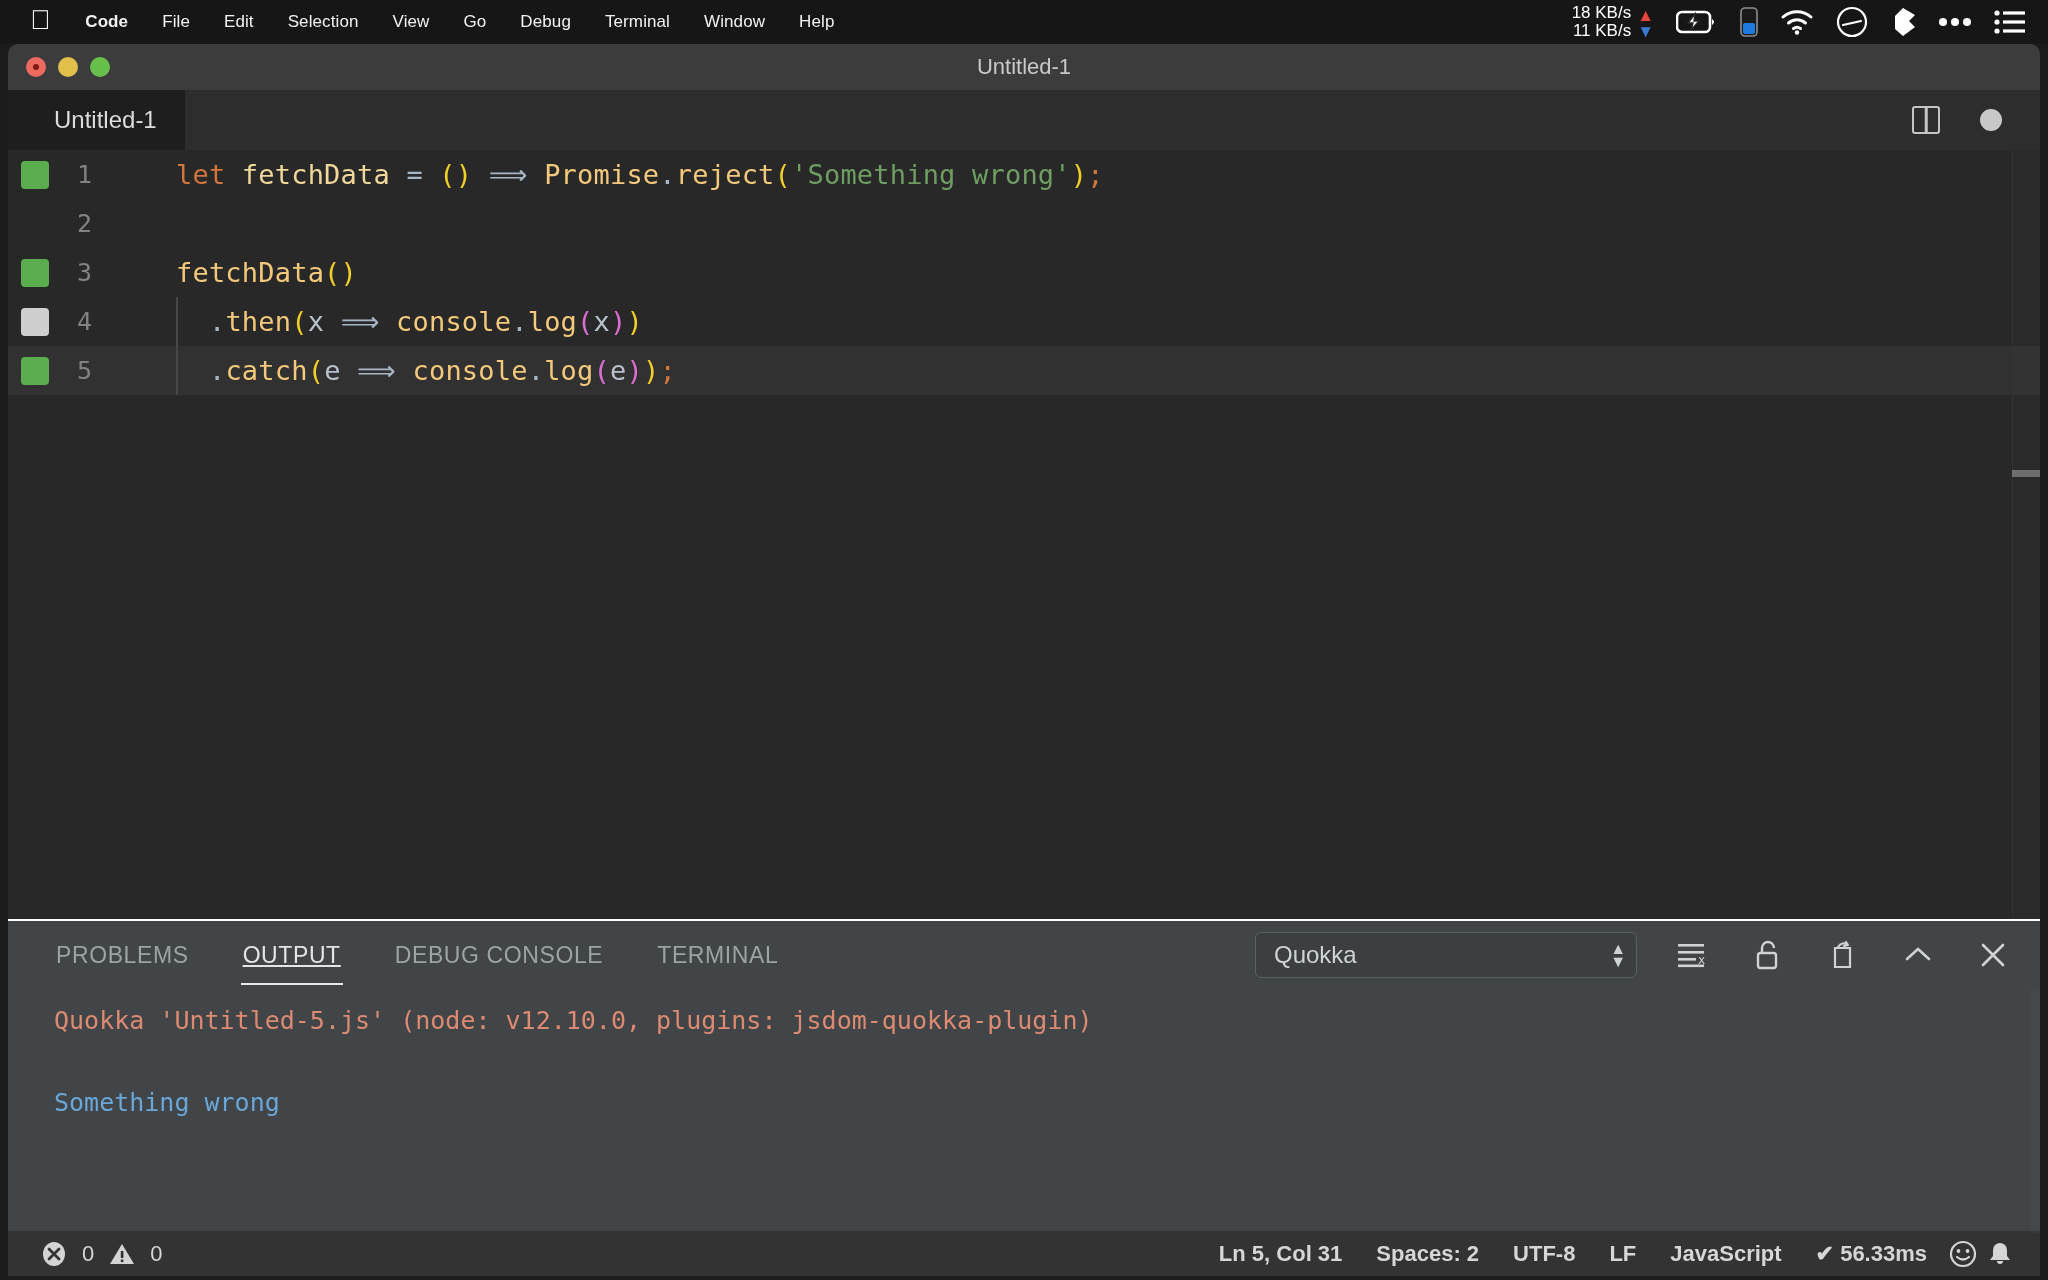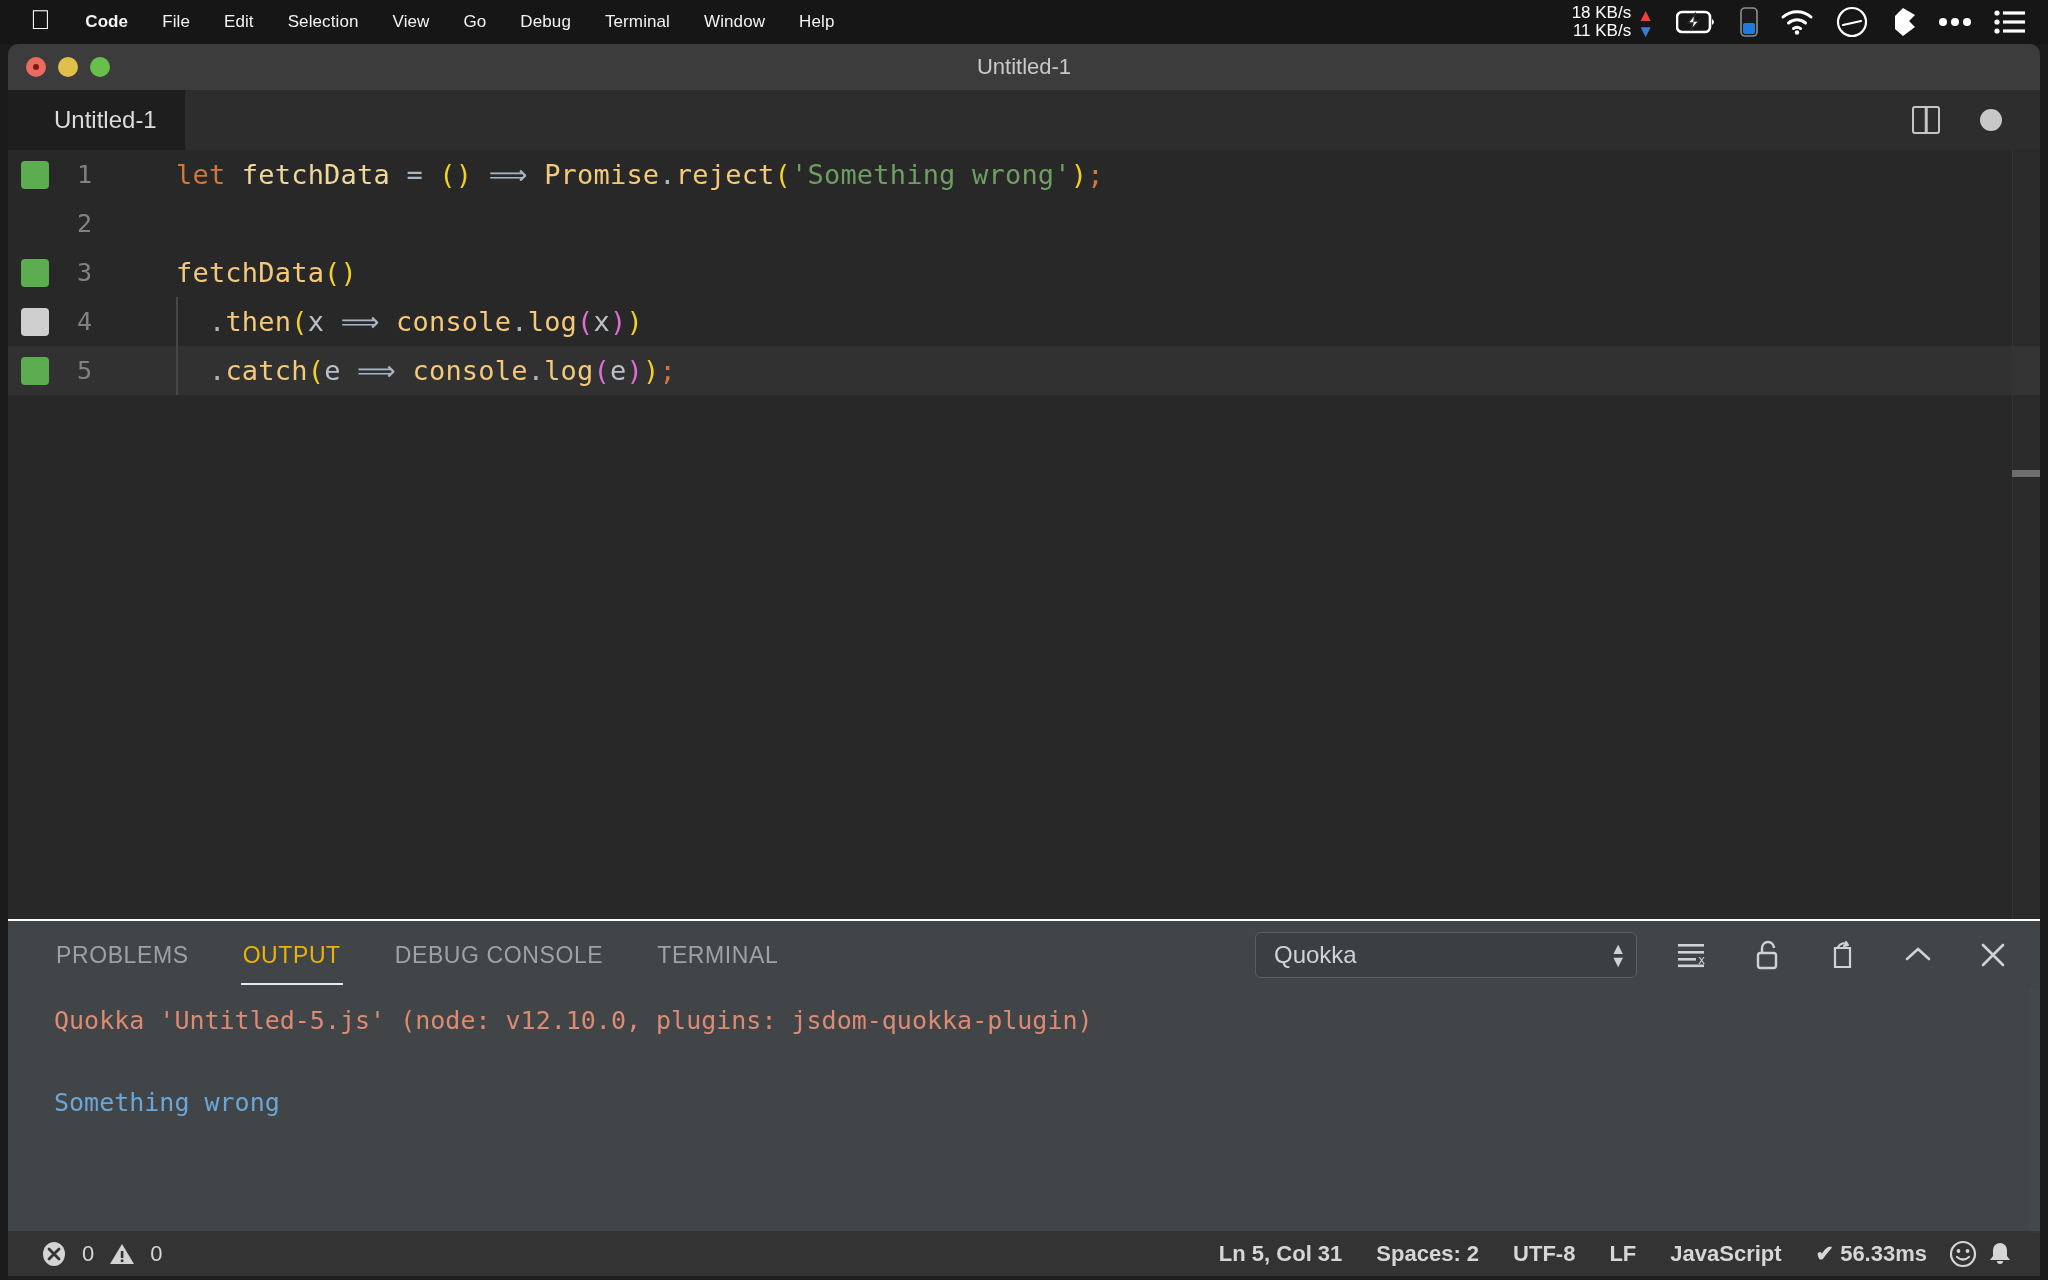--- a/index.html
+++ b/index.html
@@ -129,21 +129,21 @@
     background:#414547; height:312px; position:relative;
     border-top:2px solid #ffffff;
   }
   .panel-header {
     height:68px; display:flex; align-items:center; padding-left:46px;
   }
   .ptab {
     font-size:23px; letter-spacing:0.6px; color:#9da2a4;
     margin-right:50px; position:relative; padding:8px 2px;
   }
-  .ptab.active { color:#eab308; }
+  .ptab.active { color:#e5e5e5;text-decoration:underline; }
   .ptab.active::after {
     content:""; position:absolute; left:0; right:0; bottom:-8px;
     height:2px; background:#e7e7e7;
   }
   .panel-right {
     margin-left:auto; display:flex; align-items:center; gap:37px; padding-right:28px;
   }
   .chan-select {
     width:382px; height:46px; background:#3b3f41;
     border:1px solid #5a5f61; border-radius:6px;

